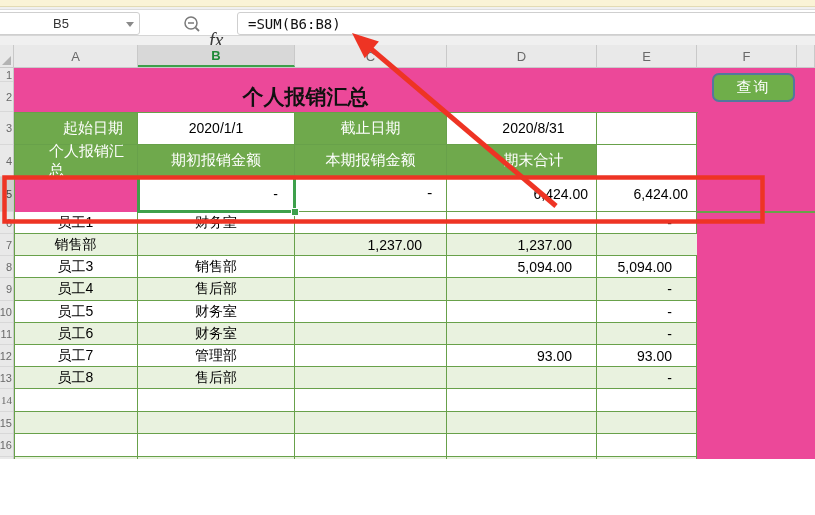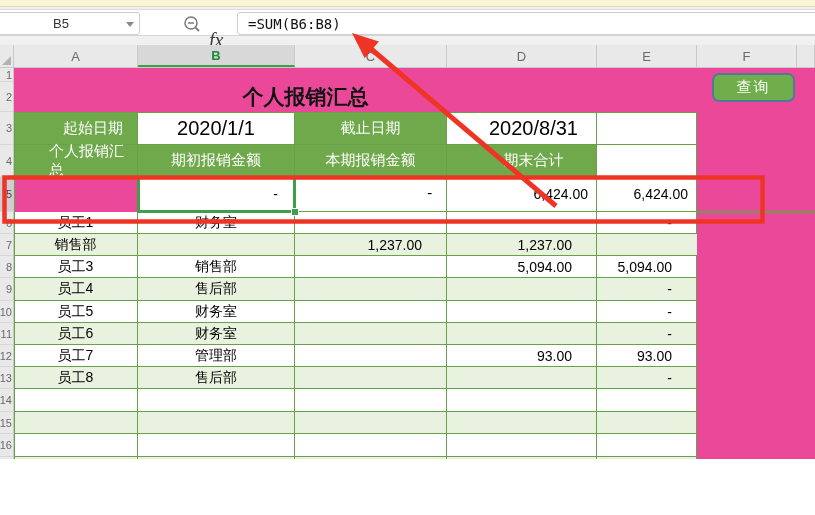--- a/index.html
+++ b/index.html
@@ -36,21 +36,21 @@
   #gutter{position:absolute;left:0;top:68px;width:14px;height:447px;background:var(--hdrgray);border-right:1px solid var(--hdrline);}
   .gut{position:absolute;left:0;width:13px;overflow:hidden;display:flex;align-items:center;justify-content:flex-end;font-size:11px;color:var(--hdrtext);border-bottom:1px solid #d8d8d8;padding-right:1px;}
   .gut.sel{background:#cfcfcf;color:#444;}
 
   
   .cell{position:absolute;display:flex;align-items:center;box-sizing:border-box;border-right:1px solid var(--bgreen);border-bottom:1px solid var(--bgreen);font-size:14px;color:#000;background:#fff;}
   .cA{left:14px;width:124px;padding-left:35px;} .cB{left:138px;width:157px;} .cC{left:295px;width:152px;font-family:Liberation Mono, monospace;}
   .cD{left:447px;width:150px;padding-left:24px;} .cE{left:597px;width:100px;}
   .r3{top:112px;height:33px;} .r4{top:145px;height:32px;} .r5{top:177px;height:35px;}
   .glabel{background:var(--green);color:#fff;justify-content:center;font-size:15px;}
-  .center{justify-content:center;font-weight:500;font-size:20px;}
+  .center{justify-content:center;font-weight:500;font-size:14px;}
   .num{justify-content:flex-end;padding-right:8px;}
   #table-frame{position:absolute;left:14px;top:112px;width:684px;height:403px;border-left:1px solid var(--bgreen);border-top:1px solid var(--bgreen);pointer-events:none;}
 
   .erow{position:absolute;left:14px;width:683px;display:grid;grid-template-columns:124px 157px 152px 150px 100px;border-bottom:1px solid var(--bgreen);background:#fff;}
   .erow.alt{background:var(--altgreen);}
   .ecell{border-right:1px solid var(--bgreen);display:flex;align-items:center;font-size:14px;font-weight:500;color:#000;}
   .ecell.center{justify-content:center;}
   .ecell.num{justify-content:flex-end;padding-right:24px;font-weight:400;}
 
   #title{position:absolute;left:14px;top:82px;width:583px;height:30px;display:flex;align-items:center;justify-content:center;font-size:21px;font-weight:bold;color:#111;}
@@ -106,21 +106,21 @@
       <div class="gut" style="top: 77px; height: 32px;">4</div>
       <div class="gut sel" style="top: 109px; height: 35px;">5</div>
       <div class="gut" style="top: 144px; height: 22px;">6</div>
       <div class="gut" style="top: 166px; height: 22px;">7</div>
       <div class="gut" style="top: 188px; height: 22px;">8</div>
       <div class="gut" style="top: 210px; height: 23px;">9</div>
       <div class="gut" style="top: 233px; height: 22px;">10</div>
       <div class="gut" style="top: 255px; height: 22px;">11</div>
       <div class="gut" style="top: 277px; height: 22px;">12</div>
       <div class="gut" style="top: 299px; height: 22px;">13</div>
-      <div class="gut" style="top: 321px; height: 23px;">14</div>
+      <div class="gut" style="top: 321px; height: 23px; font-family: Liberation Serif, serif;">14</div>
       <div class="gut" style="top: 344px; height: 22px;">15</div>
       <div class="gut" style="top: 366px; height: 23px;">16</div>
       <div class="gut" style="top: 389px; height: 22px;">17</div>
       <div class="gut" style="top: 411px; height: 22px;">18</div>
       <div class="gut" style="top: 433px; height: 22px;">19</div>
     </div>
 
   <div id="title">个人报销汇总</div>
   <div id="query-btn">查询</div>
 

